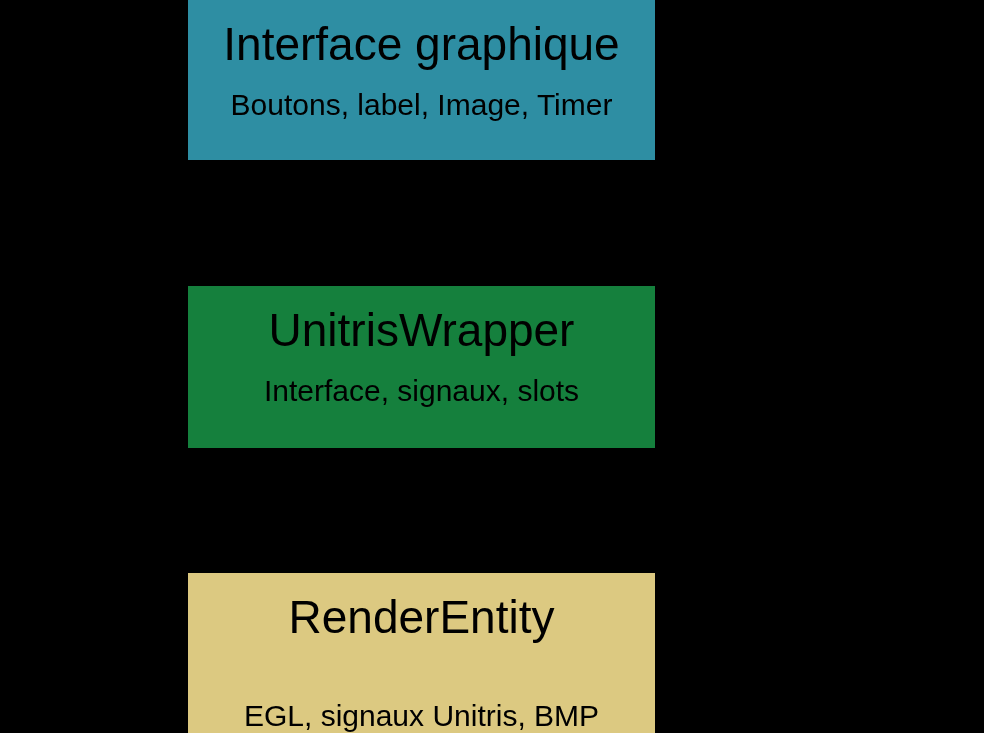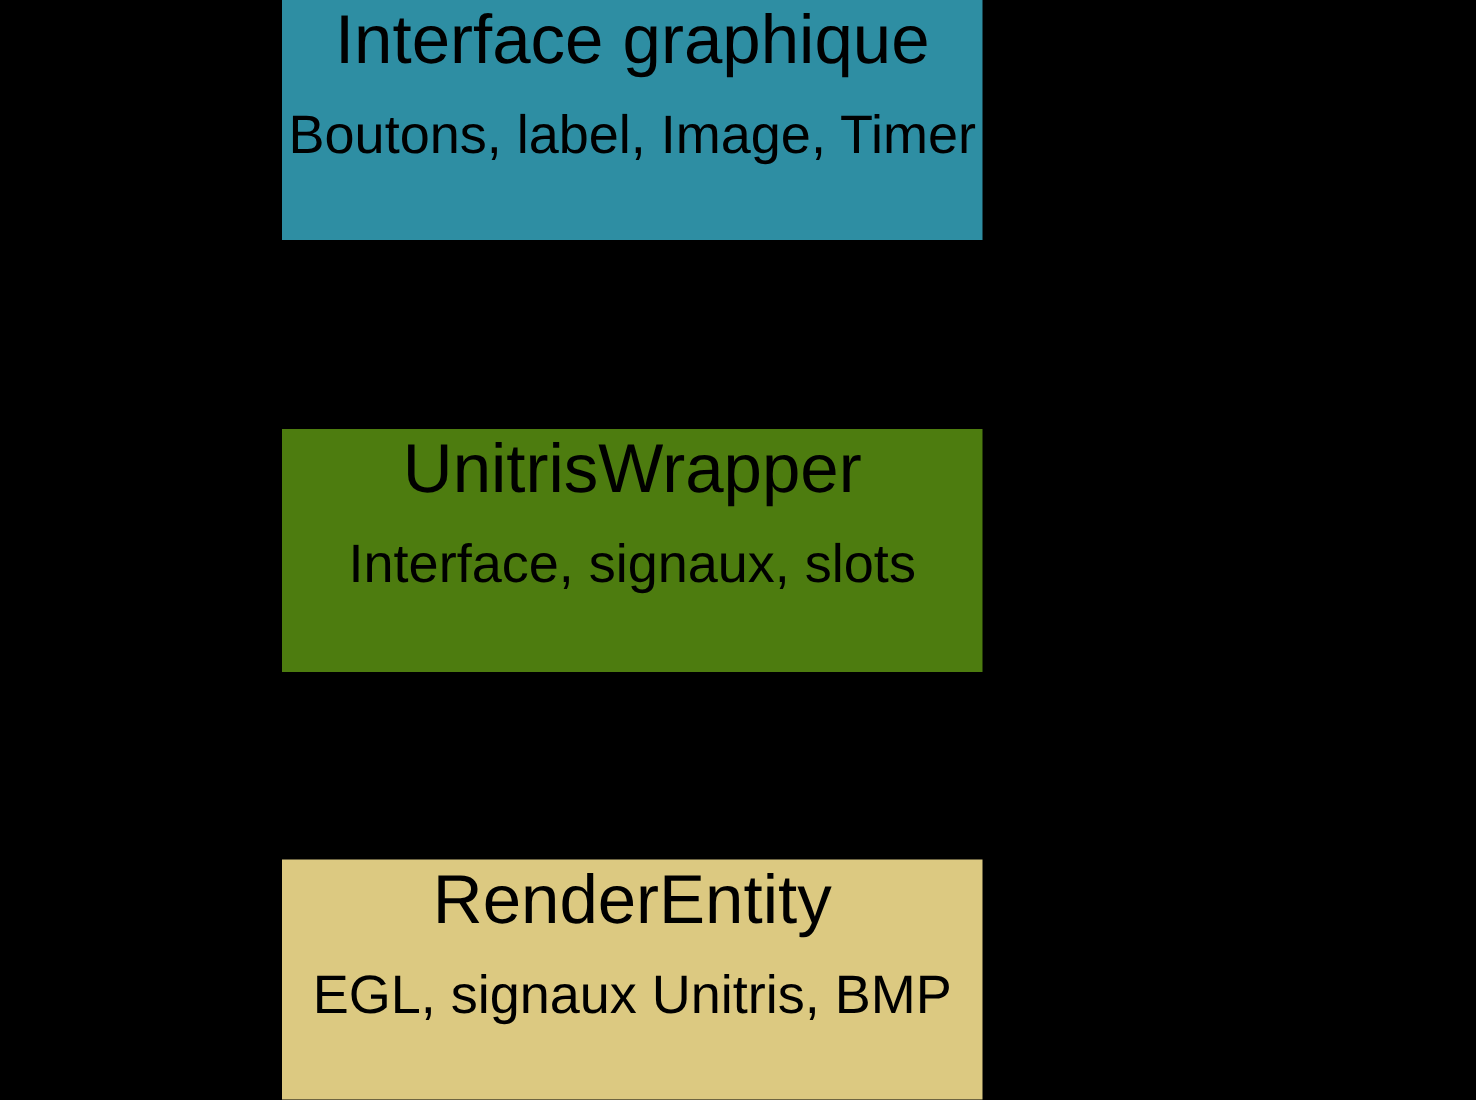--- a/index.html
+++ b/index.html
@@ -22,53 +22,53 @@
     height: 733px;
   }
   .layer-box {
     position: absolute;
     left: 188px;
     width: 467px;
     display: flex;
     flex-direction: column;
     align-items: center;
     box-sizing: border-box;
-    padding-top: 1px;
+    padding-top: 19px;
   }
   .layer-box.box-0 { top: 0px;   height: 160px; }
   .layer-box.box-1 { top: 286px; height: 162px; }
   .layer-box.box-2 { top: 573px; height: 160px; }
   .layer-title {
     font-size: 46px;
     line-height: 1.12;
     color: #000000;
     white-space: nowrap;
     letter-spacing: 0px;
   }
   .layer-subtitle {
     margin-top: 17px;
-    font-size: 36px;
+    font-size: 30px;
     line-height: 1.12;
     color: #000000;
     white-space: nowrap;
   }
 </style>
 </head>
 <body style="background-color: rgb(0, 0, 0);">
 
 <div class="diagram-canvas">
 
   <div class="layer-box box-0" style="background-color: rgb(46, 142, 163);">
     <div class="layer-title">Interface graphique</div>
     <div class="layer-subtitle">Boutons, label, Image, Timer</div>
   </div>
 
-  <div class="layer-box box-1" style="background-color: #4d7c0f;">
+  <div class="layer-box box-1" style="background-color: #15803d;">
     <div class="layer-title">UnitrisWrapper</div>
     <div class="layer-subtitle">Interface, signaux, slots</div>
   </div>
 
-  <div class="layer-box box-2" style="background-color: rgb(220, 201, 129);">
+  <div class="layer-box box-2" style="background-color: rgb(220, 201, 129); justify-content: space-between;">
     <div class="layer-title">RenderEntity</div>
     <div class="layer-subtitle">EGL, signaux Unitris, BMP</div>
   </div>
 
 </div>
 
 </body></html>

